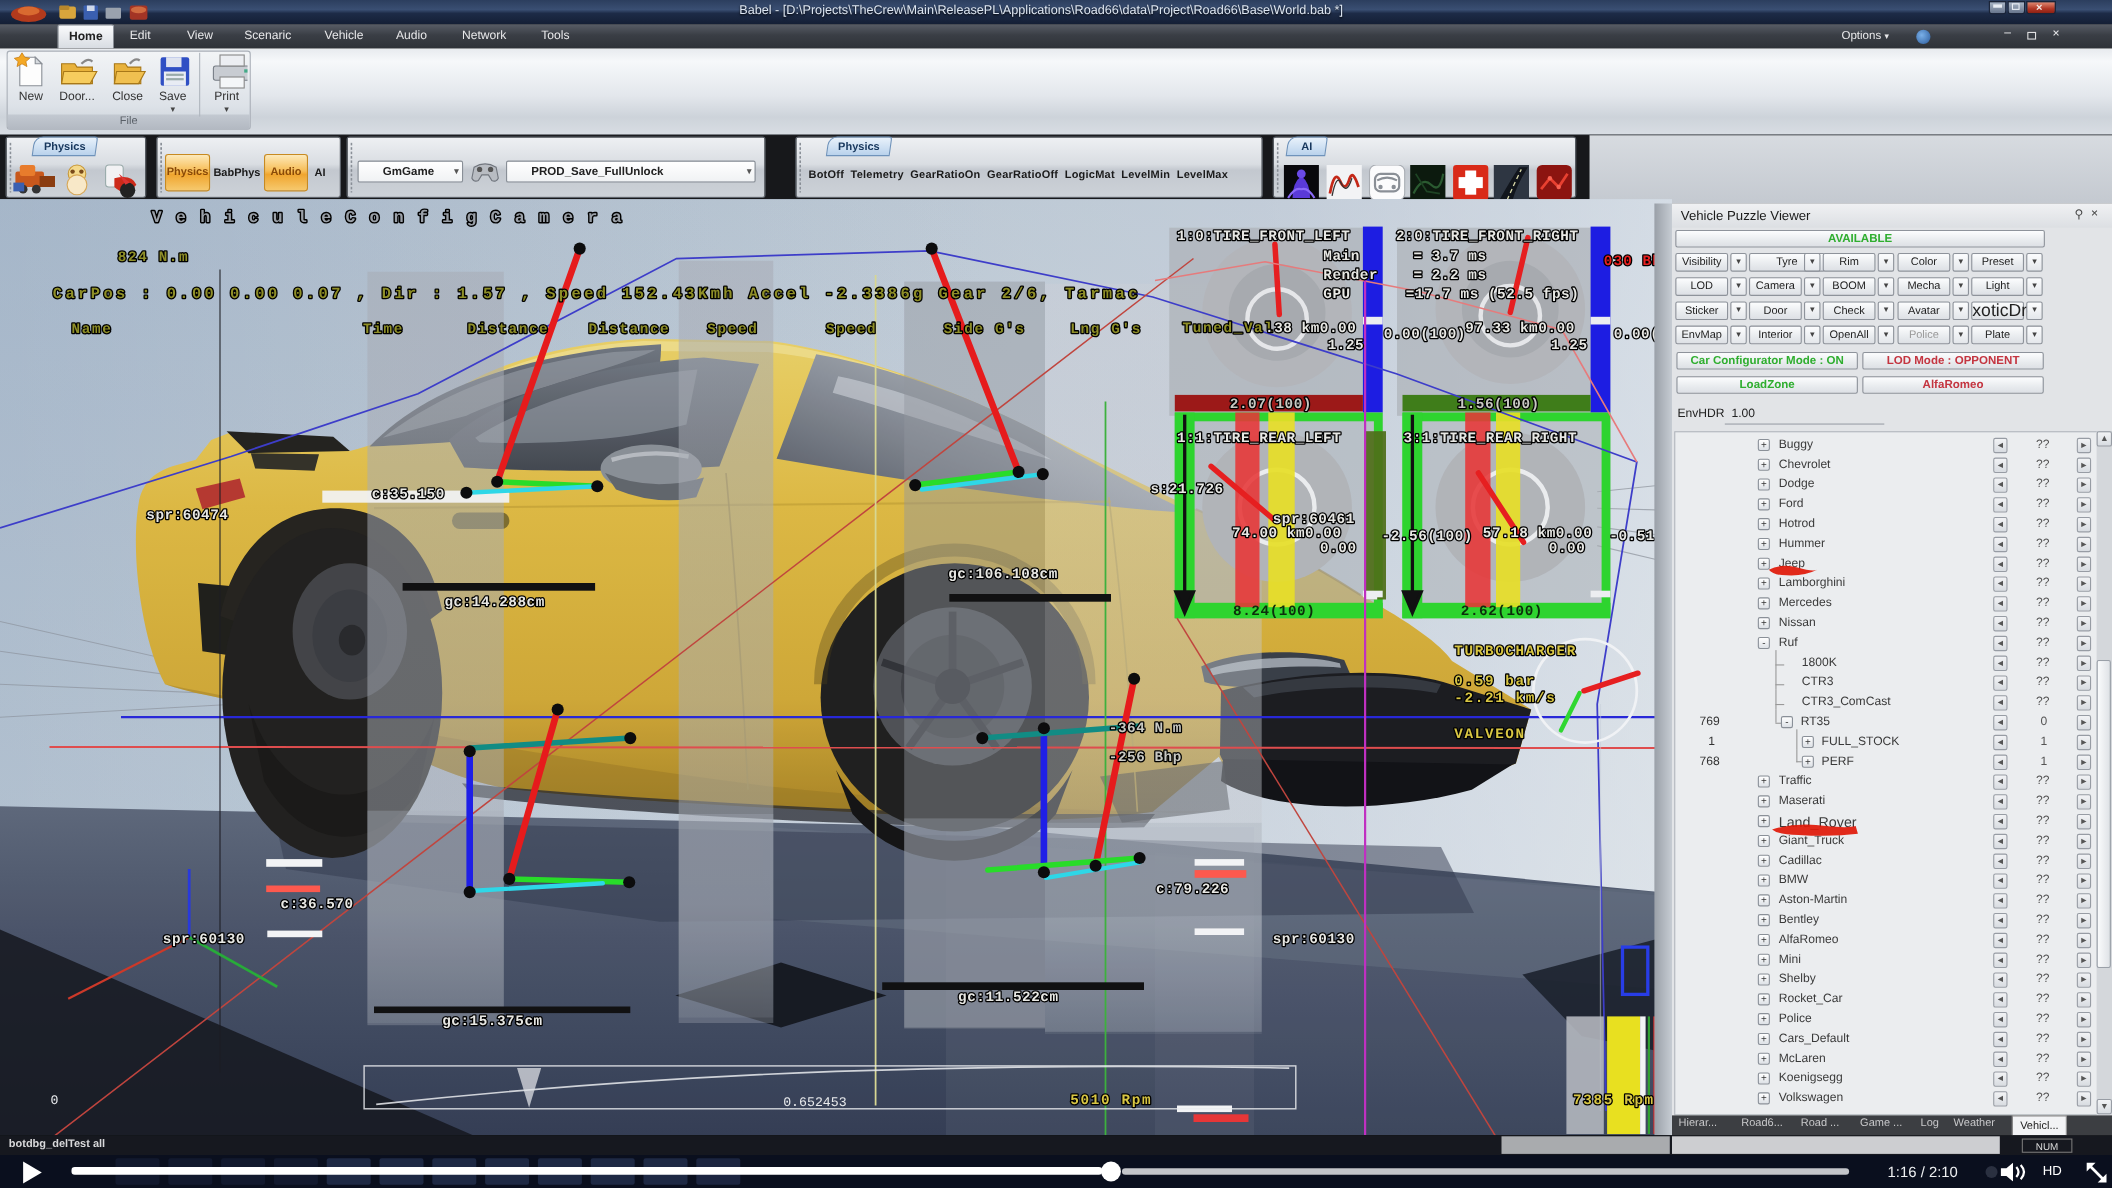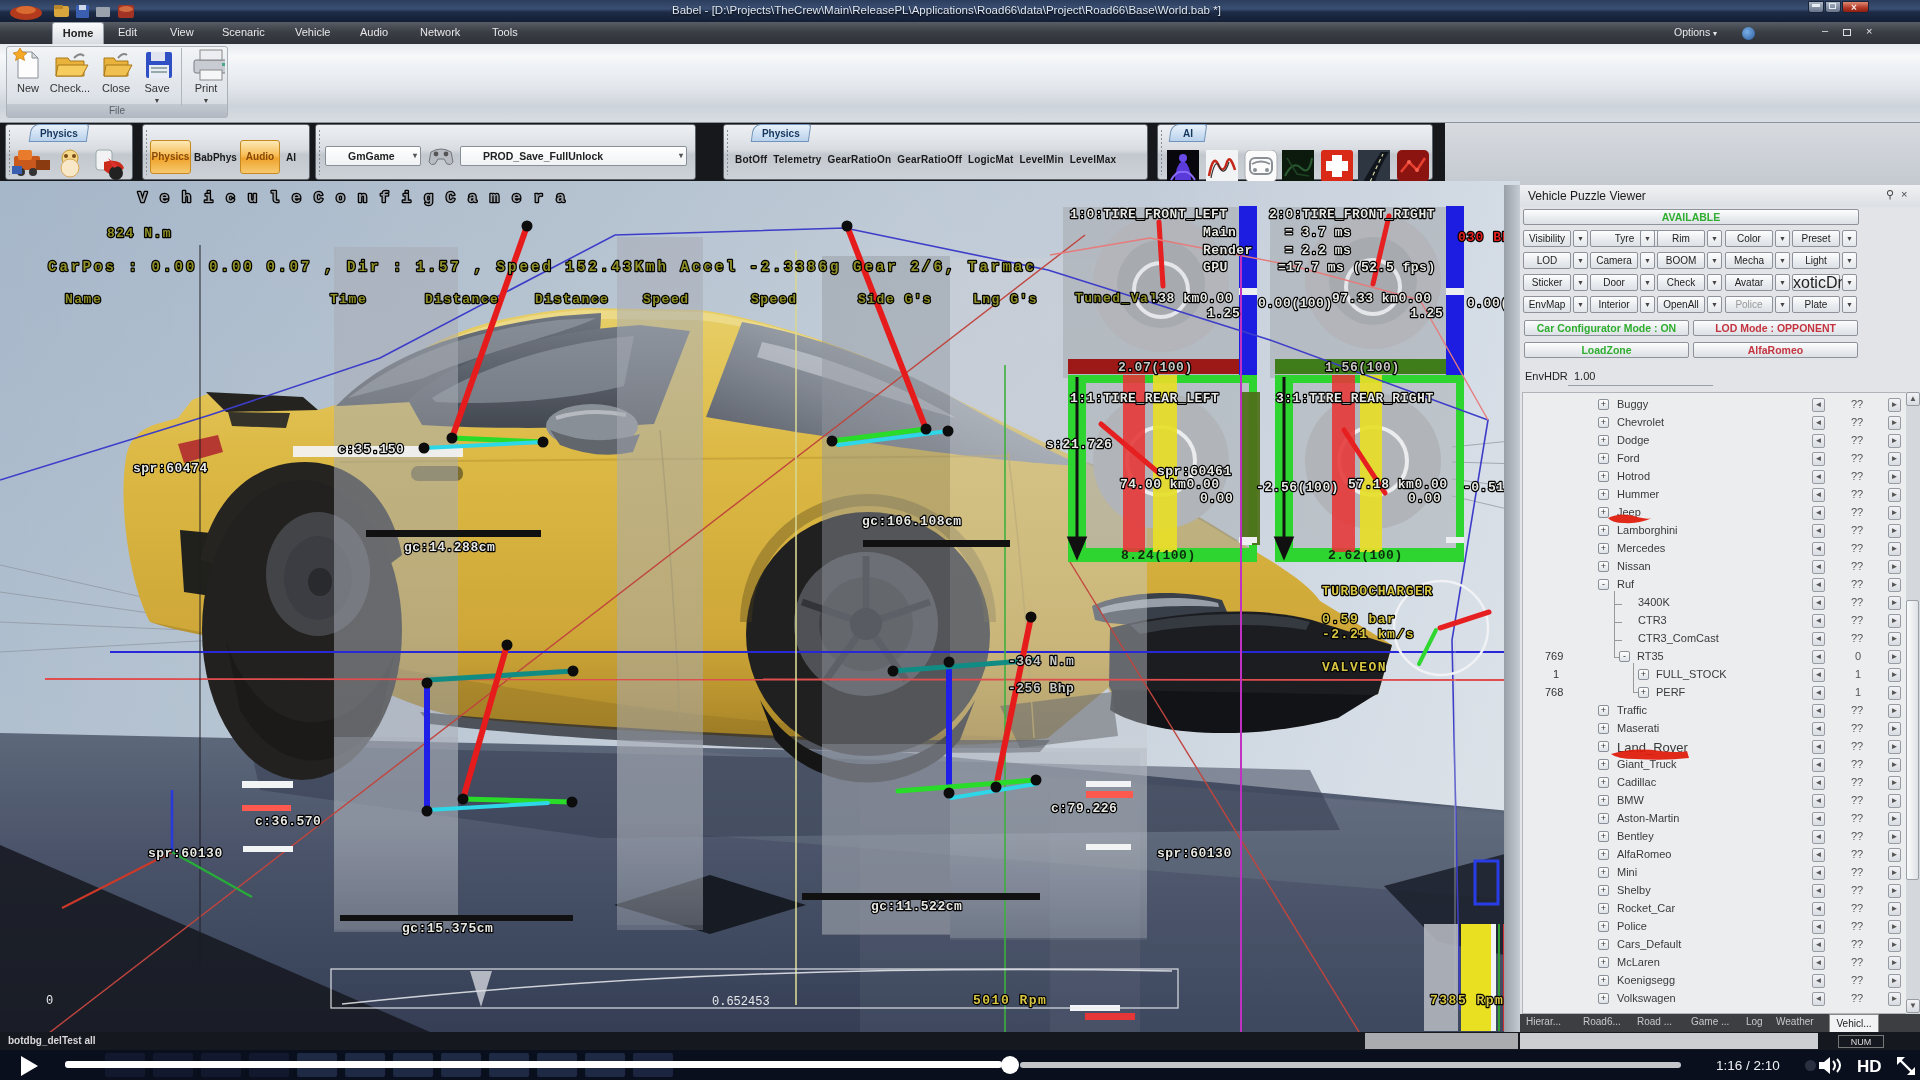--- a/index.html
+++ b/index.html
@@ -104,21 +104,21 @@
       <rect x="139" y="19" width="20" height="13" fill="#e8ecf4"></rect>
       <rect x="141" y="21" width="16" height="2" fill="#9aa"></rect>
       <rect x="141" y="25" width="16" height="2" fill="#9aa"></rect>
 
  <rect x="184" y="14" width="34" height="13" rx="2" fill="#c8ccd2" stroke="#787e86"></rect>
  <rect x="190" y="4" width="22" height="10" fill="#eceef2" stroke="#888"></rect>
  <rect x="190" y="24" width="22" height="10" fill="#f4f6f8" stroke="#888"></rect>
  <rect x="212" y="17" width="4" height="3" fill="#4a8"></rect>
 </svg>
 <div class="abs riblabel" style="left:12px;width:32px">New</div>
-<div class="abs riblabel" style="left:48px;width:44px">Check...</div>
+<div class="abs riblabel" style="left:48px;width:44px">Door...</div>
 <div class="abs riblabel" style="left:96px;width:40px">Close</div>
 <div class="abs riblabel" style="left:138px;width:38px">Save</div>
 <div class="abs ribarrow" style="left:138px;width:38px">▼</div>
 <div class="abs riblabel" style="left:186px;width:40px">Print</div>
 <div class="abs ribarrow" style="left:186px;width:40px">▼</div>
 <div class="abs" style="left:181px;top:48px;width:1px;height:58px;background:#b0b6be"></div>
 
 <div class="abs" id="toolrow"></div>
 <div class="abs" id="toolrowright"></div>
 <div class="abs tpanel" style="left:5px;width:128px">
@@ -684,21 +684,21 @@
 <div class="abs tsmall" style="left:1812px;top:560px">◄</div>
 <div class="abs qq" style="left:1851px;top:560px">??</div>
 <div class="abs tsmall" style="left:1888px;top:560px">►</div>
 <div class="abs texp" style="left:1598px;top:579px">-</div>
 <div class="abs" style="left:1617px;top:578px;font-size:11px;color:#3a3a3a">Ruf</div>
 <div class="abs tsmall" style="left:1812px;top:578px">◄</div>
 <div class="abs qq" style="left:1851px;top:578px">??</div>
 <div class="abs tsmall" style="left:1888px;top:578px">►</div>
 <div class="abs" style="left:1614px;top:591px;width:1px;height:18px;background:#999"></div>
 <div class="abs" style="left:1614px;top:604px;width:8px;height:1px;background:#999"></div>
-<div class="abs" style="left:1638px;top:596px;font-size:11px;color:#3a3a3a">3400K</div>
+<div class="abs" style="left:1638px;top:596px;font-size:11px;color:#3a3a3a">1800K</div>
 <div class="abs tsmall" style="left:1812px;top:596px">◄</div>
 <div class="abs qq" style="left:1851px;top:596px">??</div>
 <div class="abs tsmall" style="left:1888px;top:596px">►</div>
 <div class="abs" style="left:1614px;top:609px;width:1px;height:18px;background:#999"></div>
 <div class="abs" style="left:1614px;top:622px;width:8px;height:1px;background:#999"></div>
 <div class="abs" style="left:1638px;top:614px;font-size:11px;color:#3a3a3a">CTR3</div>
 <div class="abs tsmall" style="left:1812px;top:614px">◄</div>
 <div class="abs qq" style="left:1851px;top:614px">??</div>
 <div class="abs tsmall" style="left:1888px;top:614px">►</div>
 <div class="abs" style="left:1614px;top:627px;width:1px;height:18px;background:#999"></div>
@@ -860,18 +860,18 @@
     </svg>
 <div class="abs" style="left:65px;top:1061px;width:937px;height:7px;background:#fff;border-radius:3px"></div>
 <div class="abs" style="left:1020px;top:1062px;width:661px;height:6px;background:#c3c5c9;border-radius:3px"></div>
 <div class="abs" style="left:1001px;top:1056px;width:18px;height:18px;border-radius:9px;background:#fff"></div>
 <div class="abs" style="left:1716px;top:1058px;font-size:13.5px;color:#eef0f2">1:16 / 2:10</div>
 <div class="abs" style="left:1805px;top:1060px;width:11px;height:11px;border-radius:6px;background:#2a3040"></div>
 <svg class="abs" style="left:1818px;top:1057px" width="24" height="17">
  <polygon points="1,5 6,5 12,0 12,17 6,12 1,12" fill="#fff"></polygon>
  <path d="M15 4 q4 4.5 0 9 M19 2 q6 6.5 0 13" fill="none" stroke="#fff" stroke-width="2"></path>
 </svg>
-<div class="abs" style="left:1857px;top:1057px;font-size:17px;font-weight:bold;color:#fff">HD</div>
+<div class="abs" style="left:1857px;top:1057px;font-size:12px;font-weight:normal;color:#fff">HD</div>
 <svg class="abs" style="left:1896px;top:1056px" width="20" height="20">
  <line x1="4" y1="4" x2="16" y2="16" stroke="#fff" stroke-width="2.4"></line>
  <polygon points="1,1 9,1 1,9" fill="#fff"></polygon>
       <polygon points="19,19 11,19 19,11" fill="#fff"></polygon>
 </svg>
 </div>
 </body></html>

